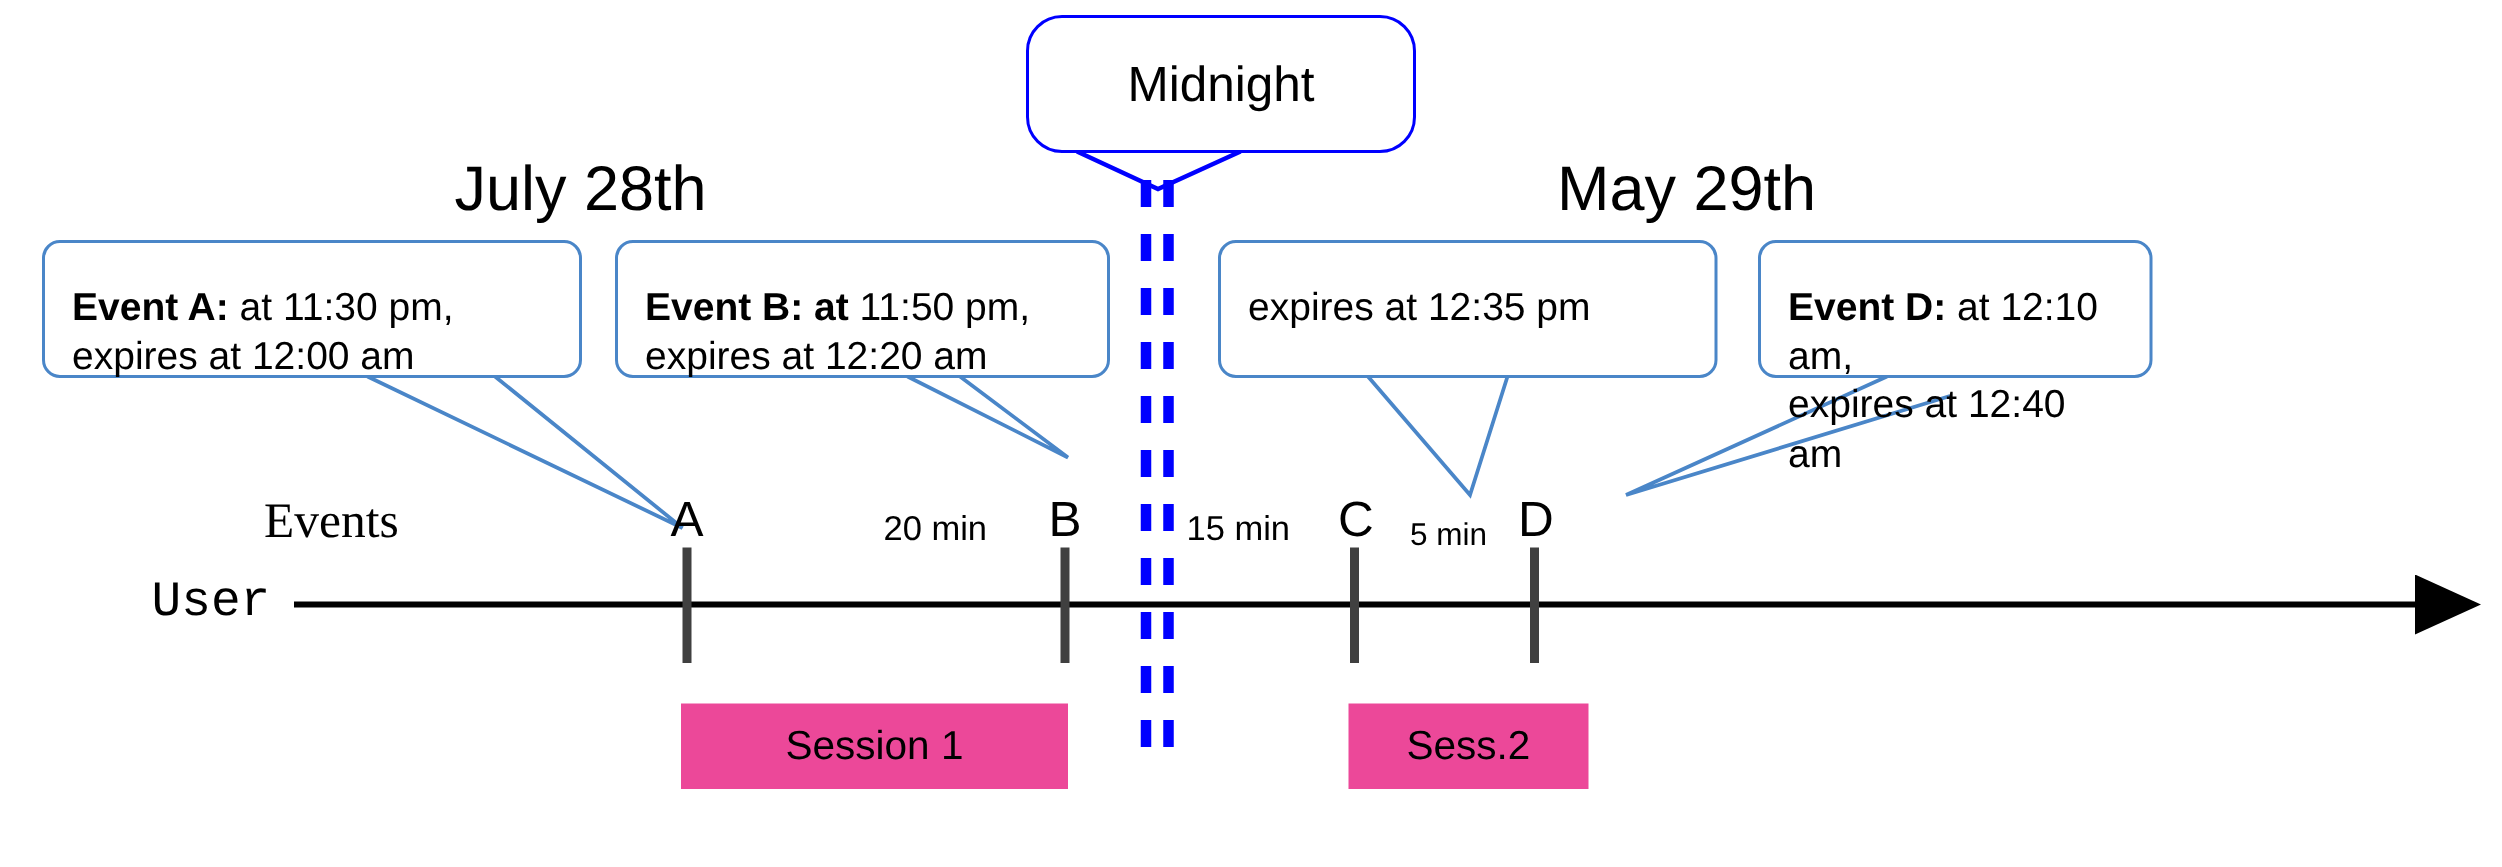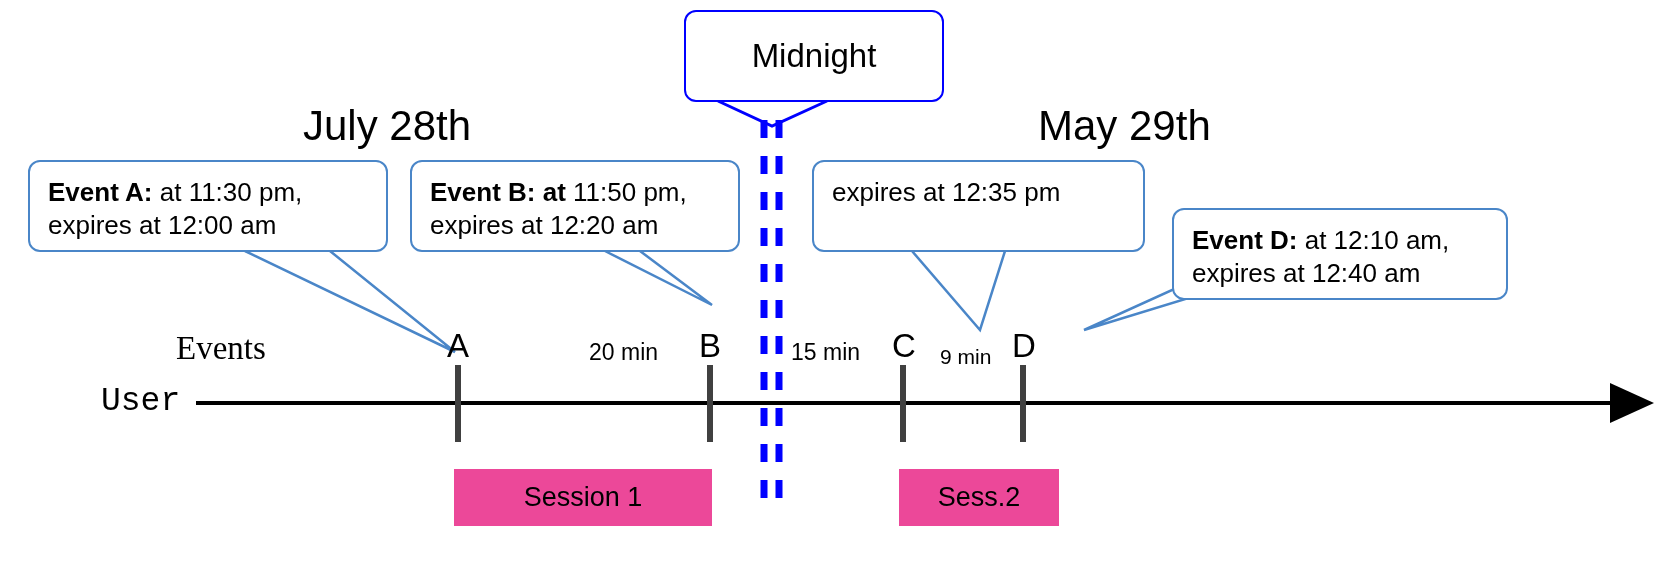--- a/index.html
+++ b/index.html
@@ -24,29 +24,29 @@
   }
   .callout-box {
     position: absolute;
     box-sizing: border-box;
     border: 2px solid #4a86c8;
     border-radius: 12px;
     background: #ffffff;
     font-size: 26px;
     line-height: 1.25;
     color: #000000;
-    padding: 14px 16px 10px 18px;
+    padding: 26px 16px 10px 18px;
     z-index: 3;
   }
   .callout-box b { font-weight: bold; }
   .midnight-box {
     position: absolute;
     box-sizing: border-box;
     border: 2px solid #0000ff;
-    border-radius: 12px;
+    border-radius: 24px;
     background: #ffffff;
     font-size: 33px;
     color: #000000;
     display: flex;
     align-items: center;
     justify-content: center;
     z-index: 3;
   }
   .plain-text {
     position: absolute;
@@ -125,21 +125,21 @@
     <div>
       <b>Event B: at</b><span> 11:50 pm,</span>
     </div>
     <div>expires at 12:20 am</div>
   </div>
 
   <div class="callout-box" style="left:812px; top:160px; width:333px; height:92px;">
     <div>expires at 12:35 pm</div>
   </div>
 
-  <div class="callout-box" style="left:1172px; top:160px; width:336px; height:92px;margin-top:48px;">
+  <div class="callout-box" style="left:1172px; top:160px; width:263px; height:92px;">
     <div>
       <b>Event D:</b><span>  at 12:10 am,</span>
     </div>
     <div>expires at 12:40 am</div>
   </div>
 
   <div class="plain-text lane-label" style="left:176px; top:330px;">Events</div>
 
   <div class="plain-text user-label" style="left:101px; top:383px;">User</div>
 
@@ -148,21 +148,21 @@
   <div class="plain-text event-letter" style="left:699px; top:327px;">B</div>
 
   <div class="plain-text event-letter" style="left:892px; top:327px;">C</div>
 
   <div class="plain-text event-letter" style="left:1012px; top:327px;">D</div>
 
   <div class="plain-text interval-label" style="left:589px; top:339px;">20 min</div>
 
   <div class="plain-text interval-label" style="left:791px; top:339px;">15 min</div>
 
-  <div class="plain-text interval-label small" style="left:940px; top:345px;">9 min</div>
+  <div class="plain-text interval-label small" style="left:940px; top:345px;">5 min</div>
 
   <div class="session-box" style="left:454px; top:469px; width:258px; height:57px;">
     <span>Session 1</span>
   </div>
 
   <div class="session-box" style="left:899px; top:469px; width:160px; height:57px;">
     <span>Sess.2</span>
   </div>
 
 </div>

